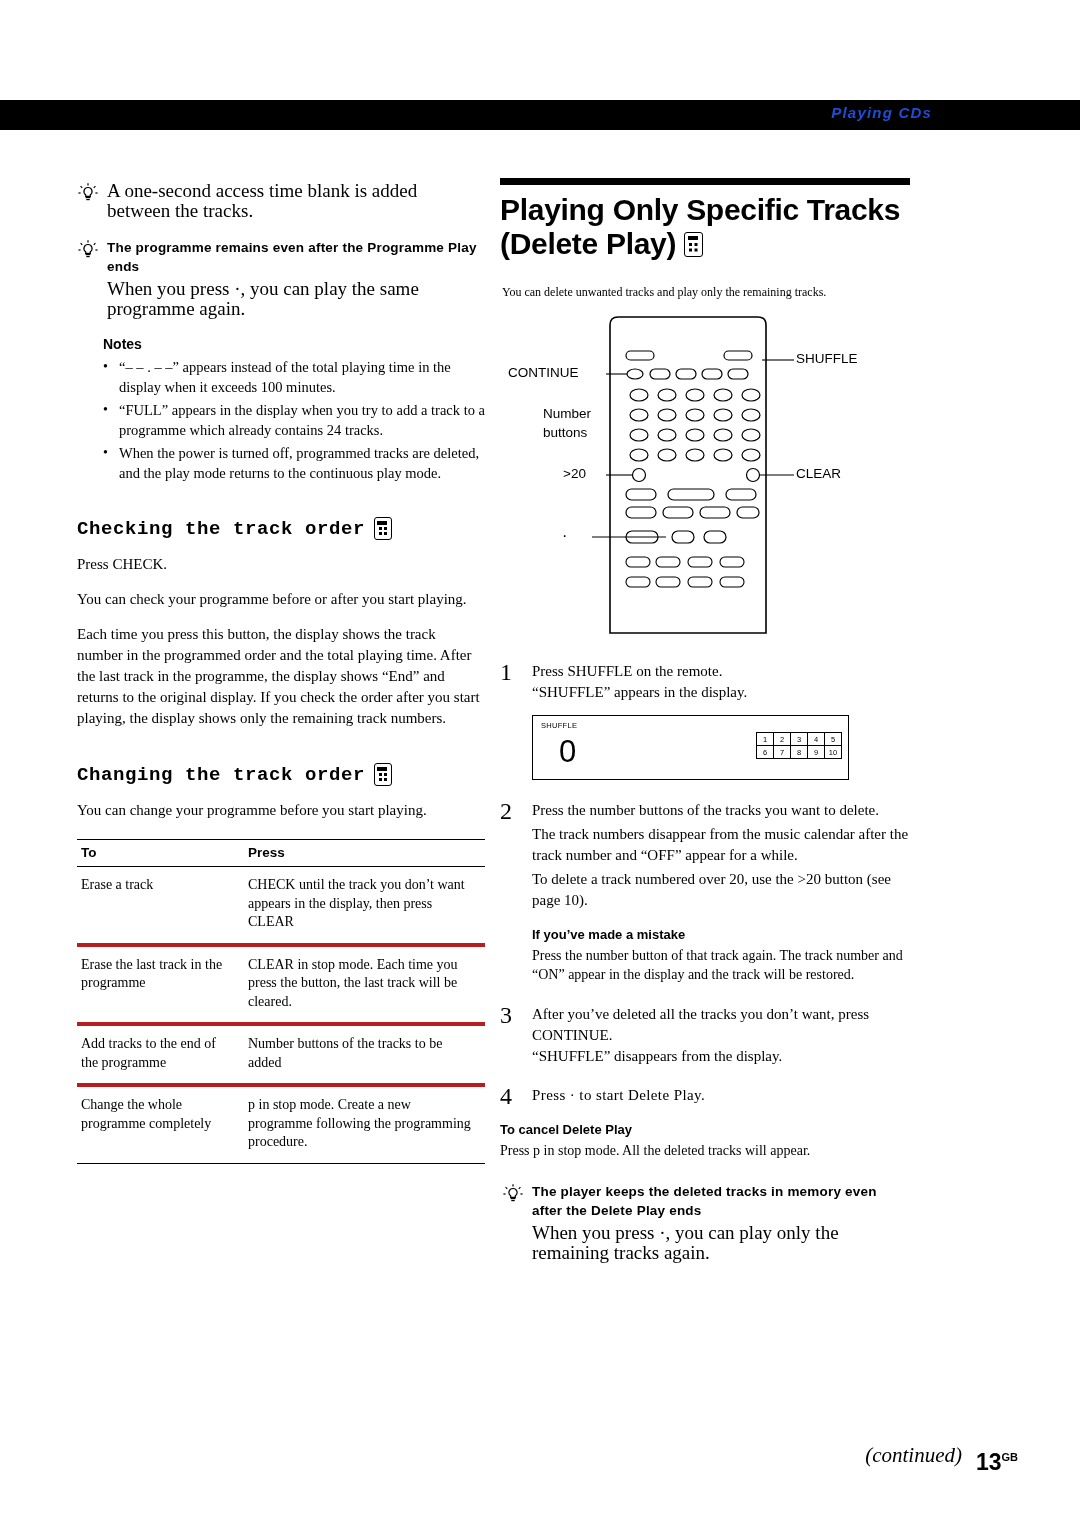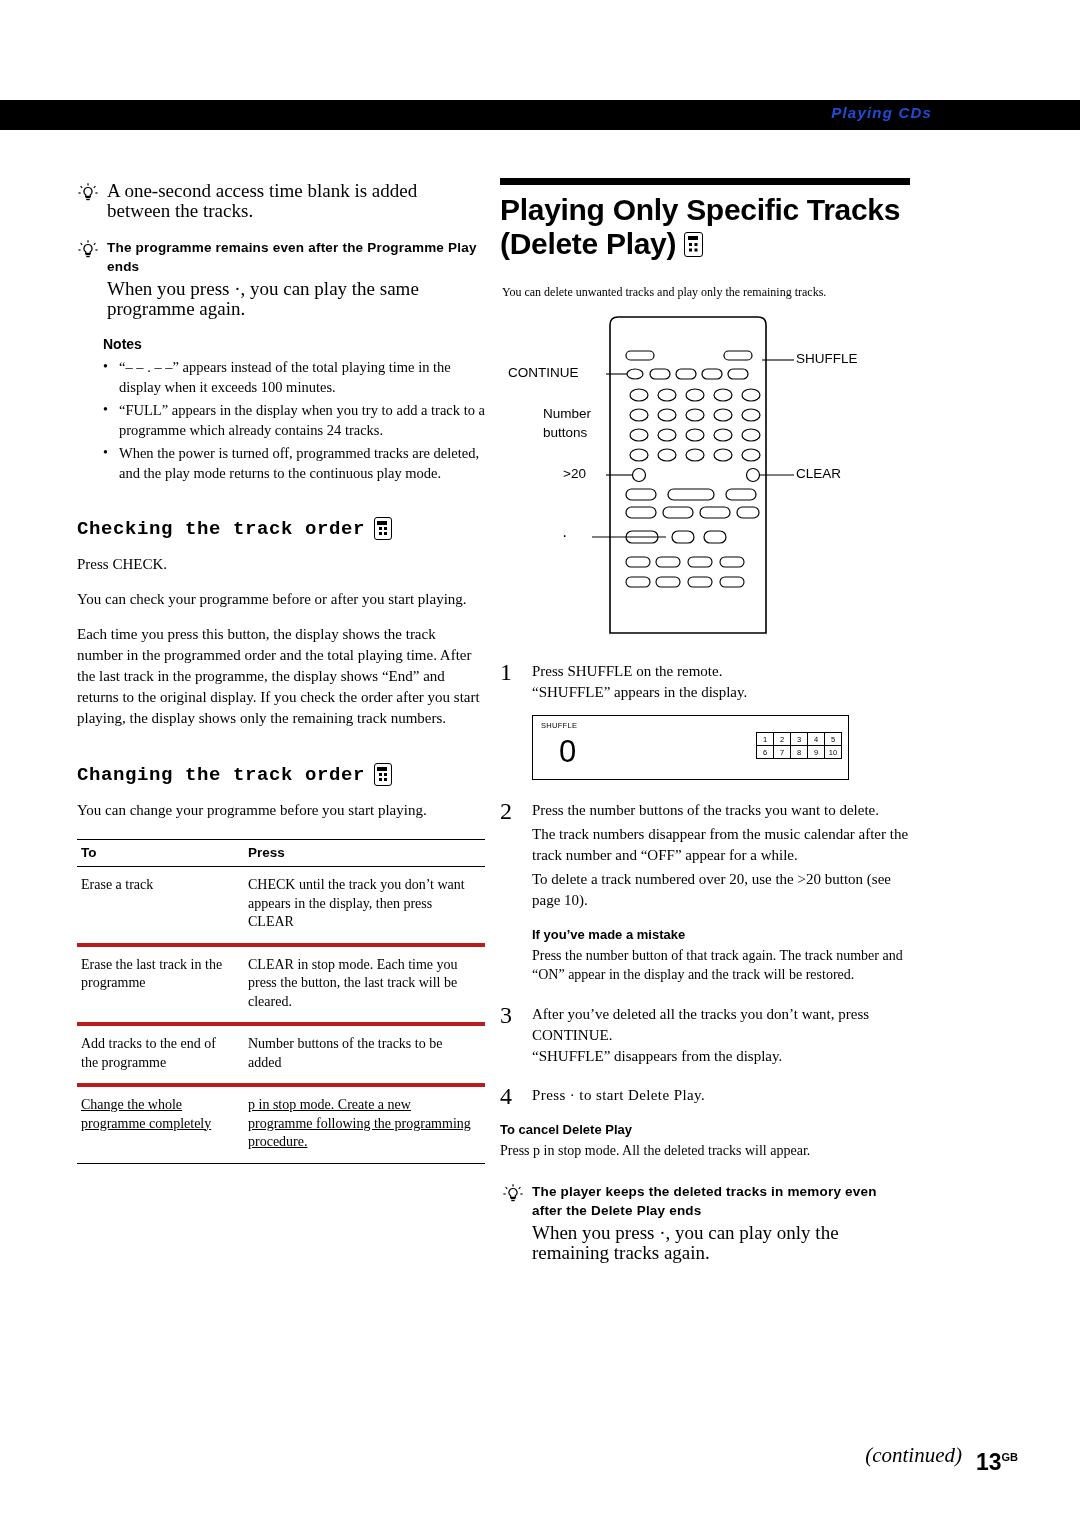--- a/index.html
+++ b/index.html
@@ -90,21 +90,21 @@
     text-align:left; font-family:"Liberation Sans", sans-serif;
     font-weight:bold; font-size:13.5px; padding:5px 4px 6px 4px;
     border-top:1.6px solid #000; border-bottom:1.1px solid #000;
   }
   table.order-table td {
     vertical-align:top; padding:9px 8px 11px 4px;
     border-bottom:4px solid #b91c1c;
     font-family:"Liberation Serif", serif; font-size:14px; line-height:18.5px;
   }
   table.order-table td.c1 { width:155px; }
-  table.order-table tr:last-child td { border-bottom:1.6px solid #000;text-decoration:underline; }
+  table.order-table tr:last-child td { border-bottom:1.6px solid #000; }
 
   
   .title-rule { height:7px; background:#000; width:410px; margin-bottom:8px; }
   h1.big {
     font-family:"Liberation Sans", sans-serif;
     font-size:30px; font-weight:bold; line-height:34px;
     letter-spacing:-0.3px; margin:0 0 0 0;
     display:block;
   }
   h1.big .ico-wrap { display:inline-block; vertical-align:-3px; margin-left:8px; }

